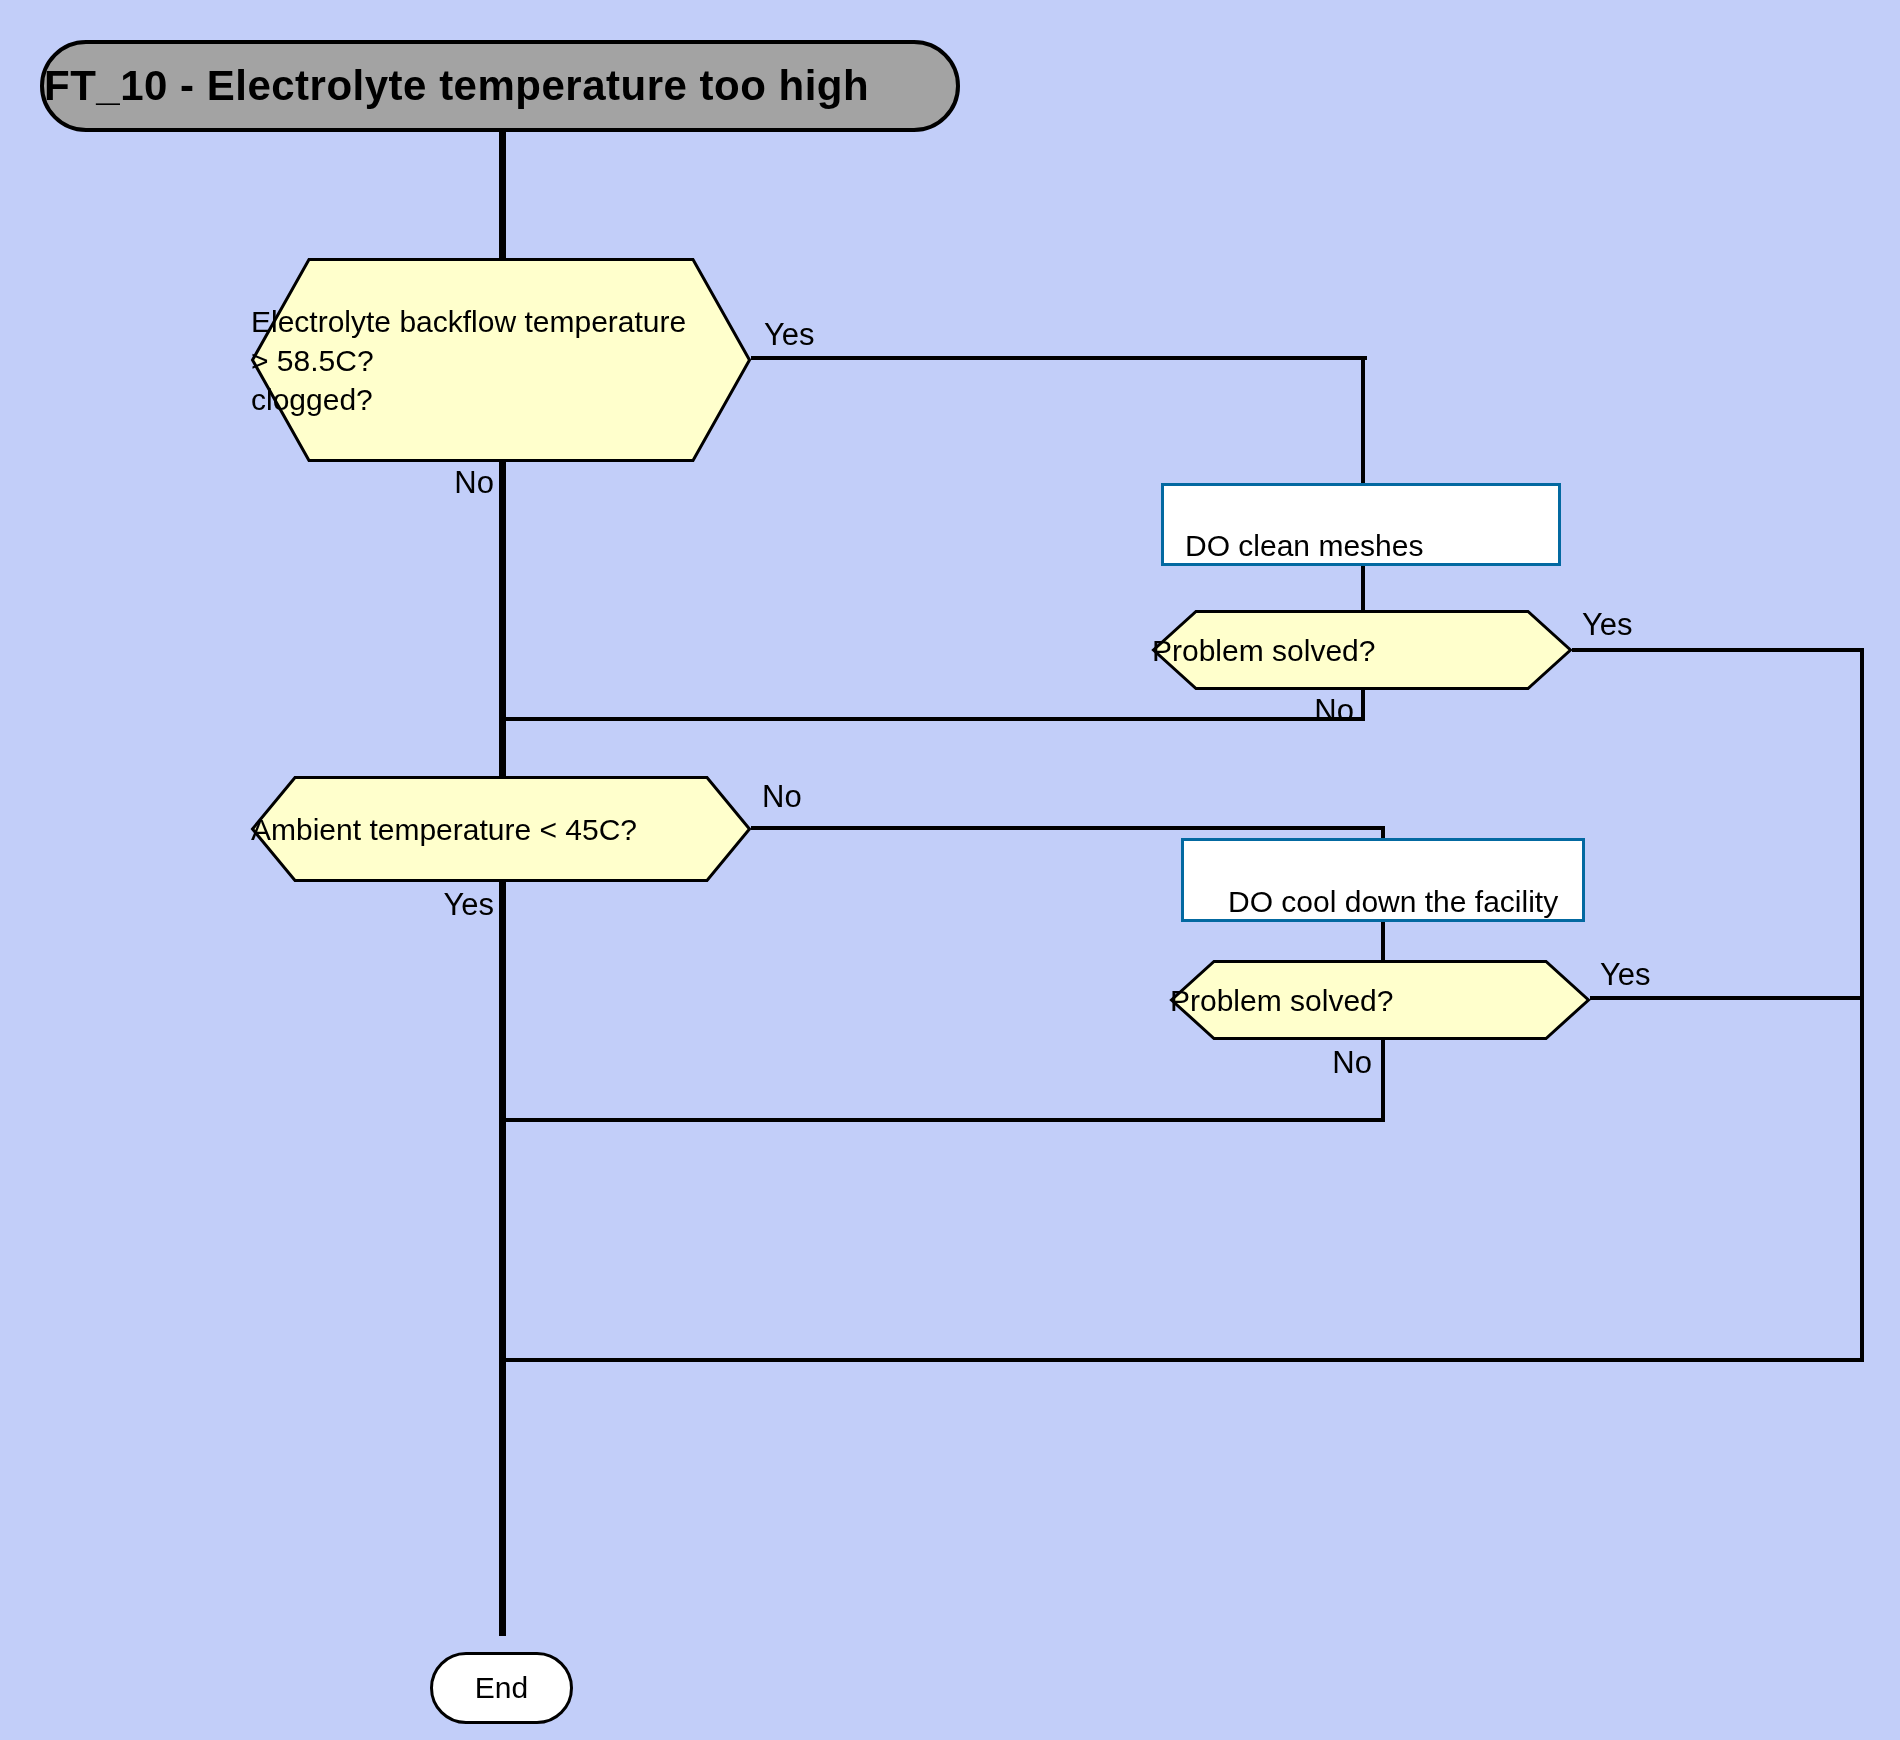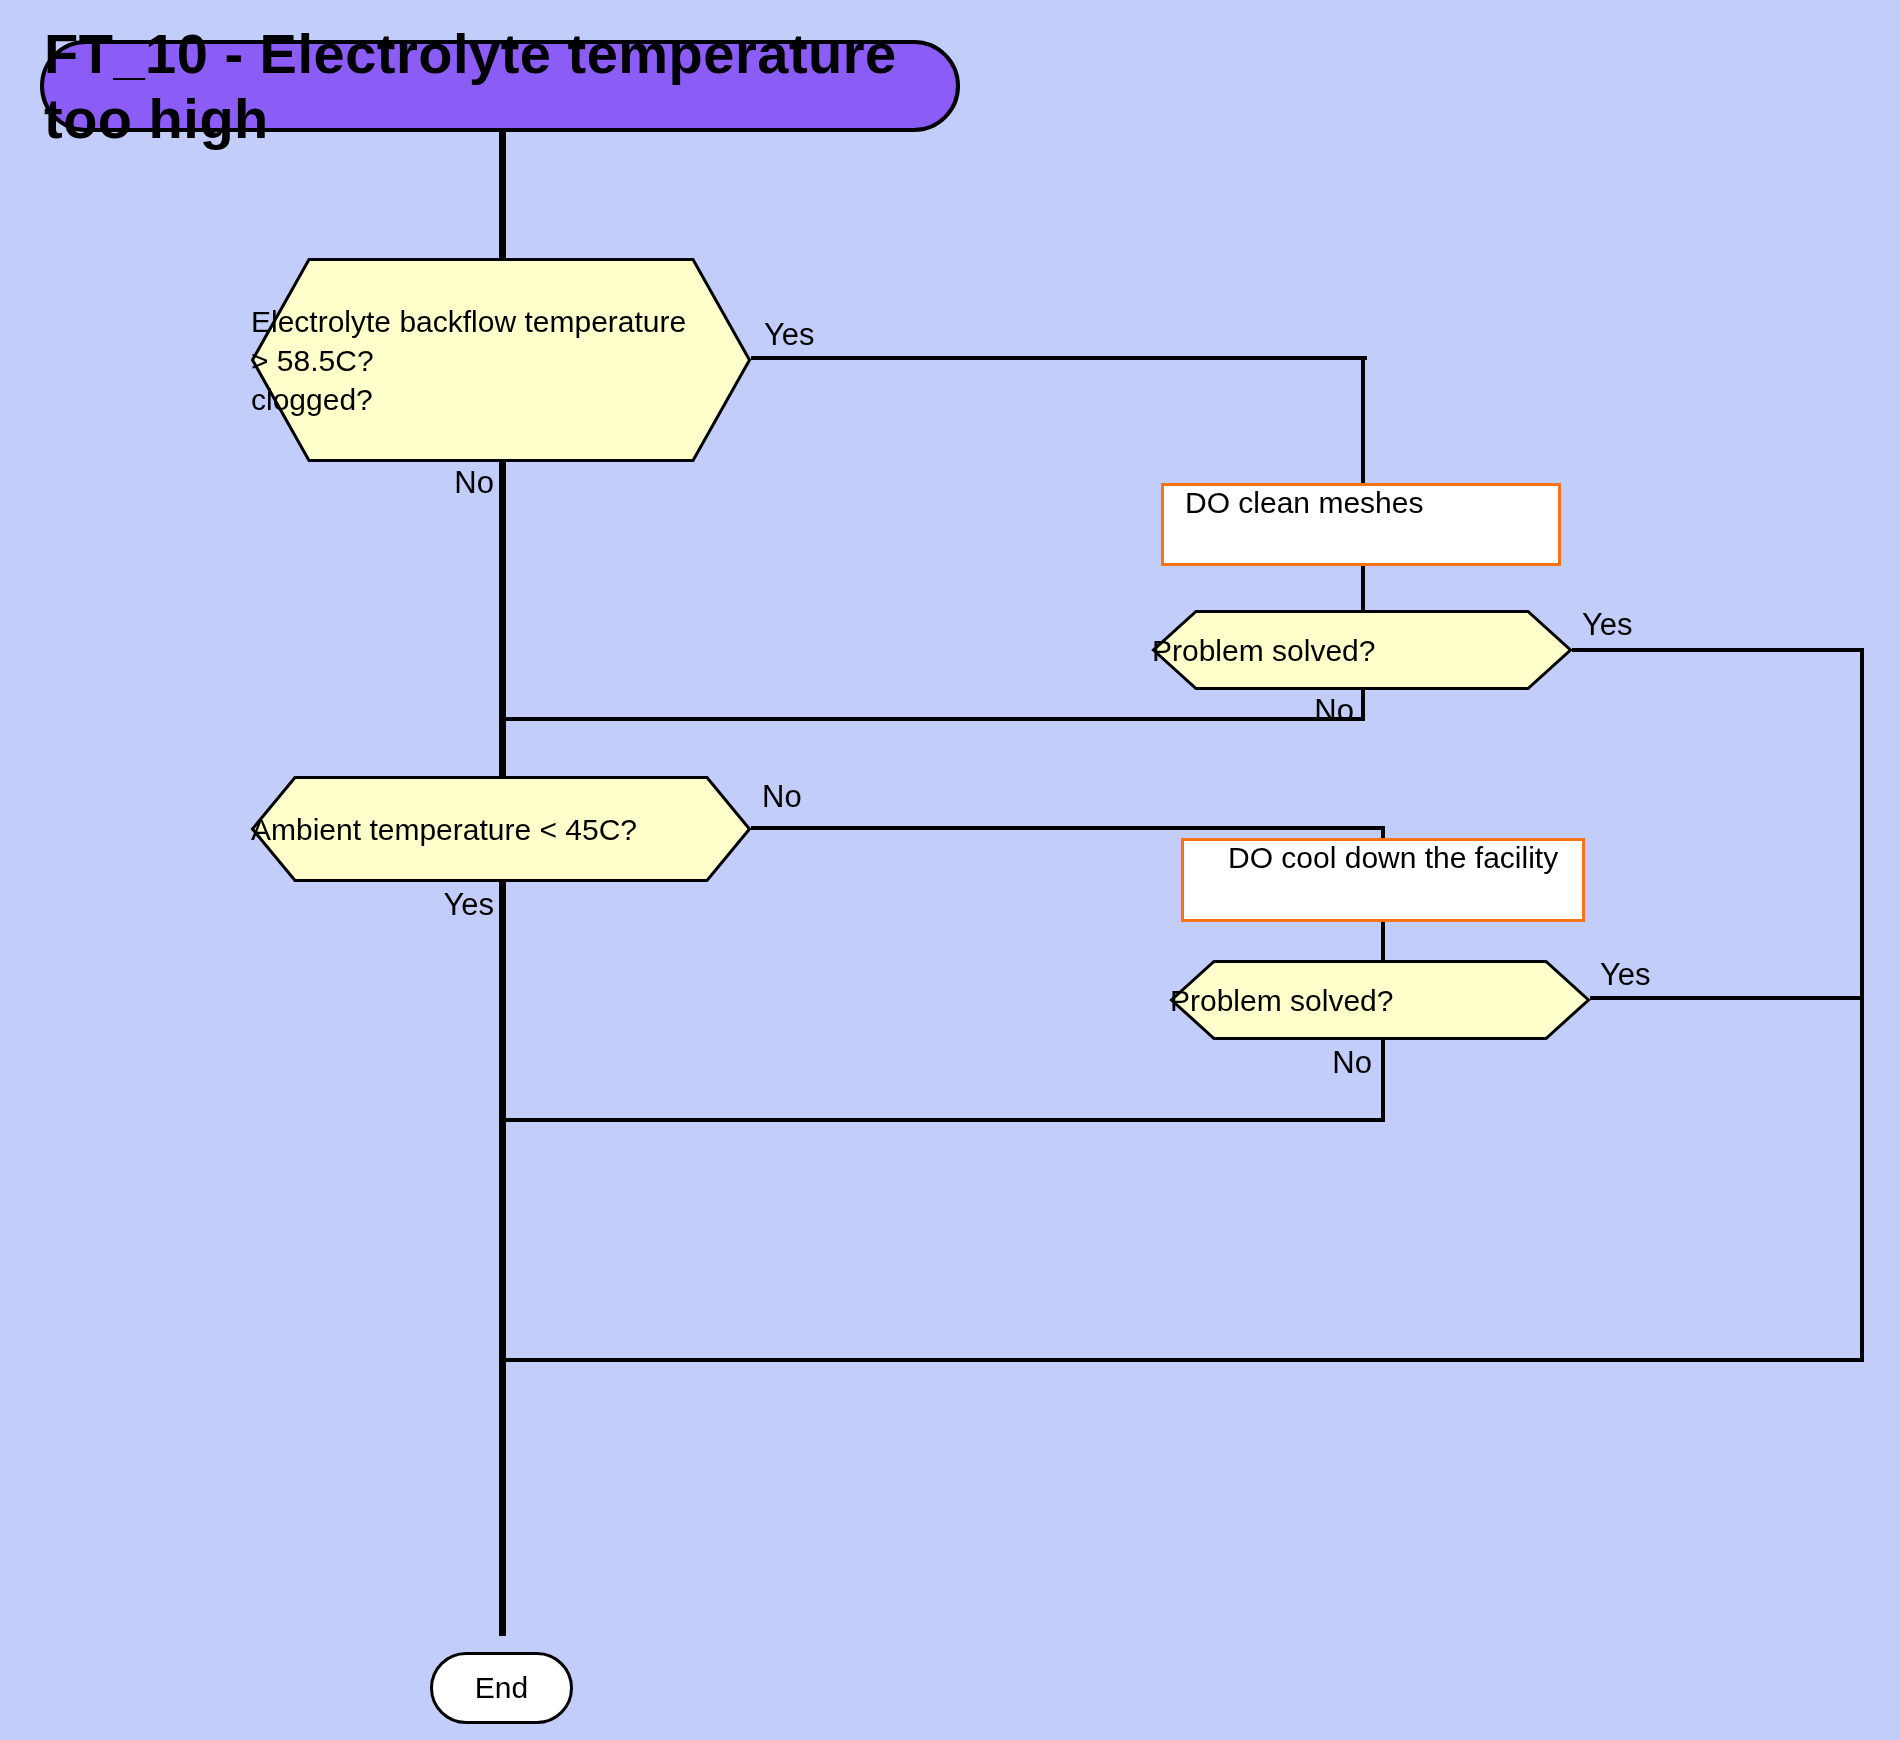--- a/index.html
+++ b/index.html
@@ -18,35 +18,35 @@
   }
   .line {
     position: absolute;
     background: #000000;
   }
   .node {
     position: absolute;
     box-sizing: border-box;
   }
   .title-pill {
-    background: #8b5cf6;
+    background: #a3a3a3;
     border: 4px solid #000000;
     border-radius: 46px;
     display: flex;
     align-items: center;
     justify-content: flex-start;
-    font-size: 56px;
+    font-size: 42px;
     font-weight: bold;
     letter-spacing: 0.5px;
   }
   .process-box {
     background: #ffffff;
-    border: 3px solid #f97316;
+    border: 3px solid #0369a1;
     display: flex;
-    align-items: flex-start;
+    align-items: flex-end;
     font-size: 30px;
     padding-left: 21px;
   }
   .terminal-pill {
     background: #ffffff;
     border: 3px solid #000000;
     border-radius: 40px;
     display: flex;
     align-items: center;
     justify-content: center;

